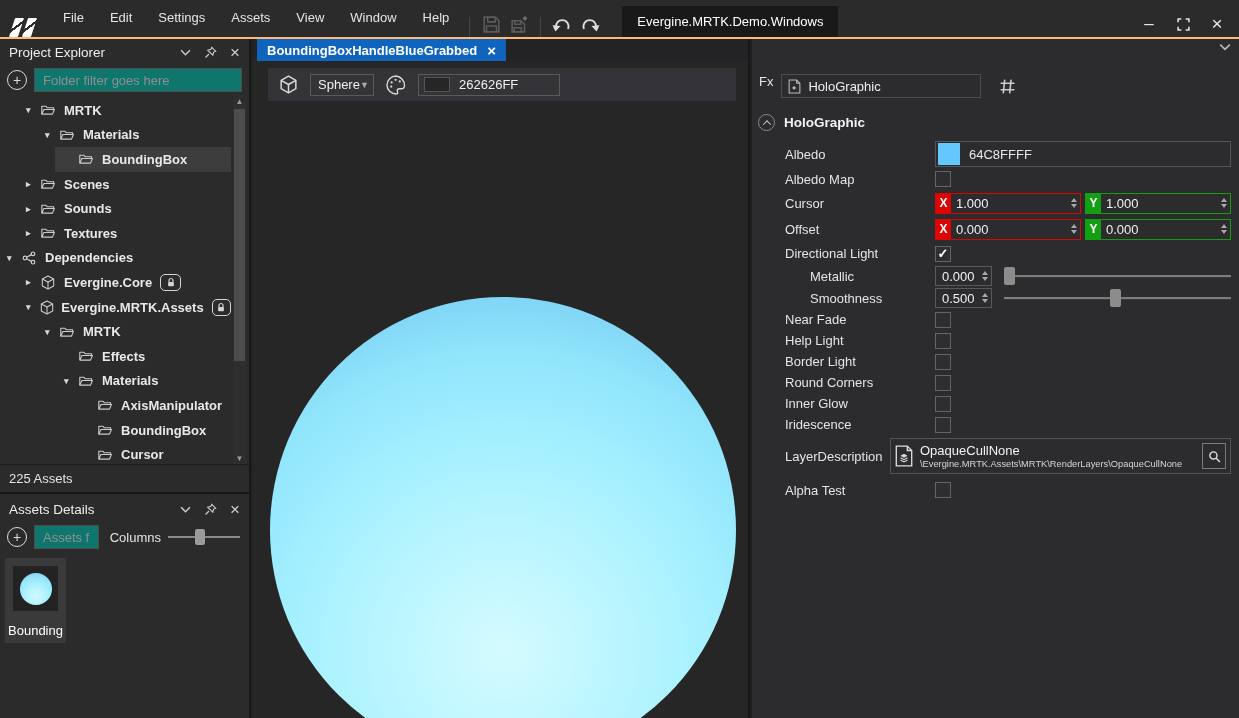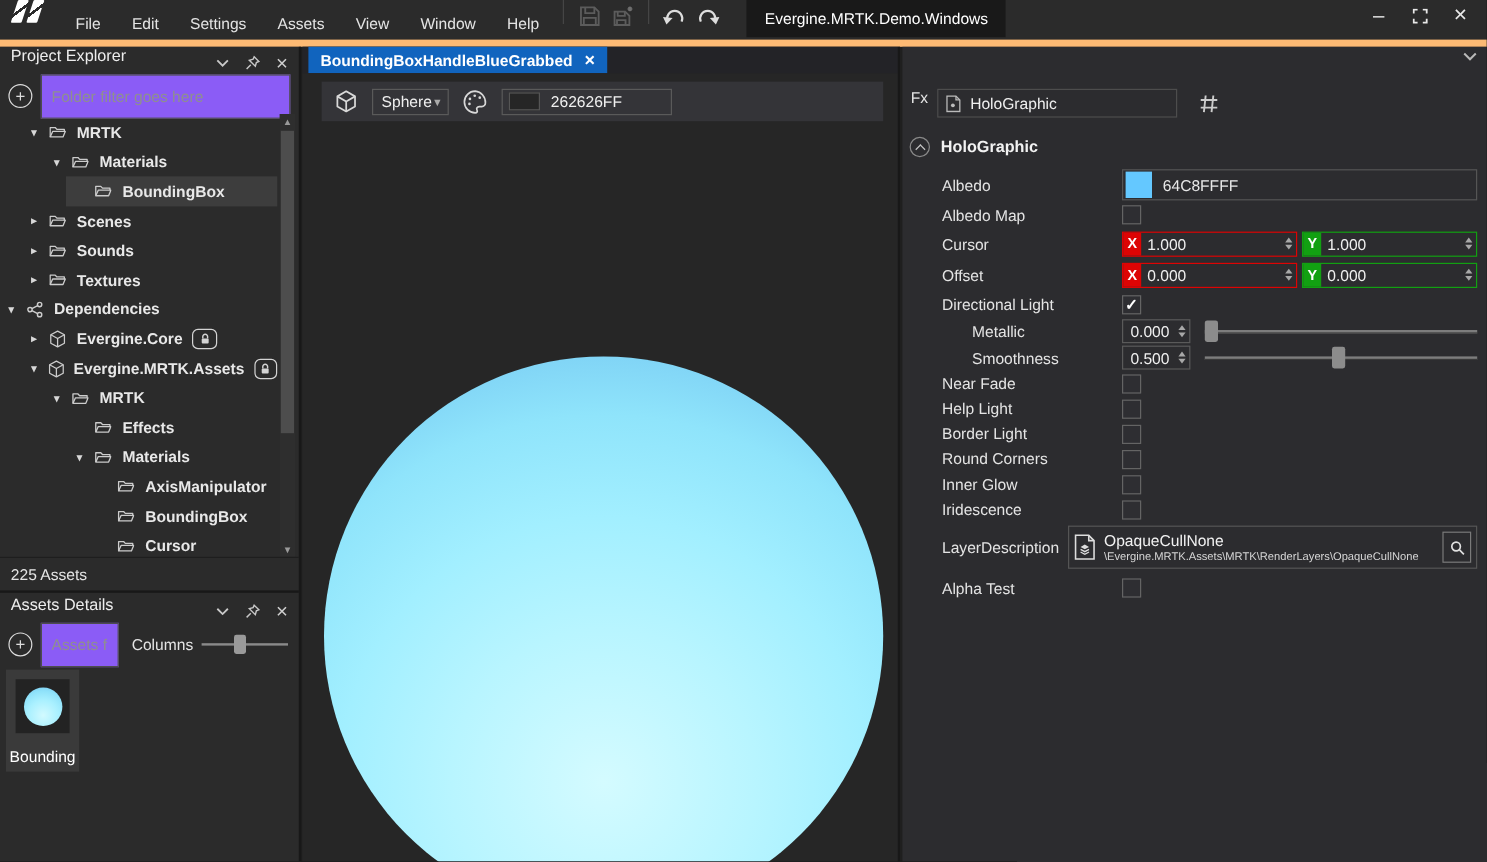--- a/index.html
+++ b/index.html
@@ -1,44 +1,44 @@
 <!DOCTYPE html>
 <html><head>
 <meta charset="utf-8">
 <style>
   * { box-sizing:border-box; margin:0; padding:0; }
   html,body { width:1239px; height:718px; overflow:hidden; }
   body { position:relative; background:#1f1f1f; font-family:"Liberation Sans",sans-serif; color:#e8e8e8; font-size:13px; }
   svg { display:block; }
 
   
-  .titlebar { position:absolute; left:0; top:0; right:0; height:39px; background:#2b2b2b; border-bottom:6px solid #fdba74; display:flex; align-items:flex-start; }
+  .titlebar { position:absolute; left:0; top:0; right:0; height:39px; background:#2b2b2b; border-bottom:2px solid #fdba74; display:flex; align-items:flex-end; }
   .logo { display:flex; gap:4px; margin:0 16px 0 12px; }
   .logo i { display:block; width:9px; height:19px; transform:skewX(-18deg); border-radius:1px;
             background:linear-gradient(135deg,#fff 40%,rgba(0,0,0,0) 40%,rgba(0,0,0,0) 53%,#fff 53%); }
   .menu-item { padding:0 13px; color:#e4e4e4; cursor:default; line-height:39px; }
   .tb-sep { width:1px; height:20px; background:#454545; margin:0 7px; }
   .tb-btn { width:28px; height:26px; display:flex; align-items:center; justify-content:center; }
   .title-chip { background:#191919; color:#fff; padding:8px 15px; margin-left:18px; white-space:nowrap; }
   .win-controls { margin-left:auto; display:flex; align-items:center; gap:6px; padding-right:8px; }
   .win-btn { width:28px; height:26px; display:flex; align-items:center; justify-content:center; color:#e8e8e8; font-size:17px; }
 
   
   .main { position:absolute; top:39px; left:0; right:0; bottom:0; }
   .left-col  { position:absolute; left:0; top:0; bottom:0; width:251px; background:#2b2b2b; border-right:2px solid #181818; }
   .center-col{ position:absolute; left:252px; top:0; bottom:0; width:498px; background:#232327; border-right:2px solid #181818; }
   .right-col { position:absolute; left:752px; top:0; bottom:0; right:0; background:#2c2c2f; }
 
   
-  .panel-header { height:26px; display:flex; padding:0 9px; font-size:13.5px; color:#ededed; }
+  .panel-header { height:26px; display:flex; align-items:center; padding:0 9px; font-size:13.5px; color:#ededed; }
   .ph-icons { margin-left:auto; display:flex; align-items:center; gap:13px; }
   .icon-x { font-size:17px; color:#d0d0d0; line-height:1; }
   .filter-row { height:30px; display:flex; align-items:center; padding:0 7px; gap:7px; }
   .plus-btn { width:20px; height:20px; min-width:20px; border:1.6px solid #dcdcdc; border-radius:50%; color:#dcdcdc; display:flex; align-items:center; justify-content:center; font-size:14px; line-height:1; }
-  .text-input { flex:1; height:37px; background:#8b5cf6; border:1px solid #4d4d4d; color:#e8e8e8; font-size:13px; padding:0 8px; font-family:"Liberation Sans",sans-serif; min-width:0; }
+  .text-input { flex:1; height:24px; background:#0f766e; border:1px solid #4d4d4d; color:#e8e8e8; font-size:13px; padding:0 8px; font-family:"Liberation Sans",sans-serif; min-width:0; }
   .text-input::placeholder { color:#8f8f8f; }
 
   .pe { position:absolute; left:0; top:0; right:0; height:455px; border-bottom:2px solid #181818; }
   .tree { position:absolute; left:0; top:56px; right:0; bottom:28px; overflow:hidden; }
   .tree-rows { position:absolute; left:0; top:3px; right:18px; }
   .tree-row { height:24.6px; display:flex; align-items:center; font-weight:bold; color:#e8e8e8; white-space:nowrap; }
   .tree-arrow { width:15px; font-size:9px; color:#d8d8d8; text-align:left; }
   .tree-ico { width:16px; margin-right:7px; display:flex; align-items:center; }
   .lock-badge { margin-left:8px; width:21px; height:17px; border:1.5px solid #d4d4d4; border-radius:5px; display:flex; align-items:center; justify-content:center; }
   .scrollbar { position:absolute; right:3px; top:0; bottom:0; width:13px; background:#2e2e2e; }

